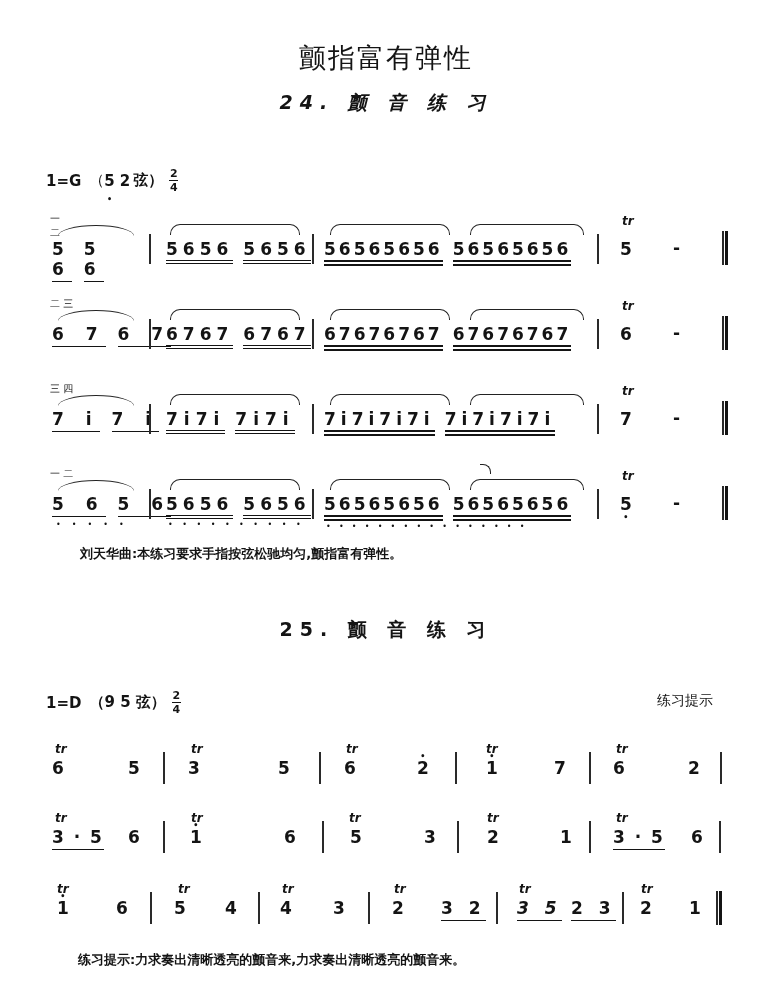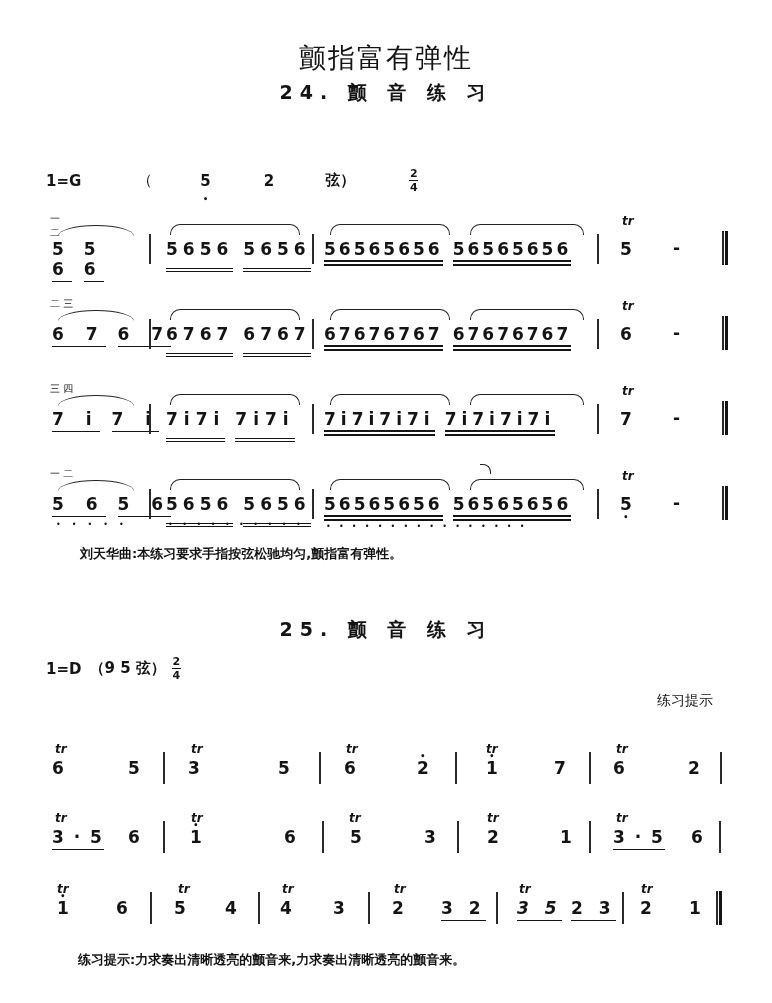--- a/index.html
+++ b/index.html
@@ -17,37 +17,37 @@
   .tip { font-size: 13px; font-weight: bold; }
   .barline { width: 2px; background: #2a2a2a; }
   .dbl { width: 6px; display: flex; justify-content: space-between; }
   .dbl span { display:block; height: 100%; }
   .dbl .thin { width: 1.5px; background:#2a2a2a; }
   .dbl .thick { width: 3px; background:#141414; }
   .note { font-size: 17px; font-weight: bold; position: absolute; line-height: 20px; }
   .grp { position: absolute; display: flex; font-size: 17px; font-weight: bold; line-height: 20px; }
   .grp span { display: inline-block; text-align: center; position: relative; }
   .ul1 { border-bottom: 1.5px solid #141414; padding-bottom: 2px; }
-  .ul2 { border-bottom: 4px double #141414; padding-bottom: 9px; }
+  .ul2 { border-bottom: 4px double #141414; padding-bottom: 1px; }
   .ul3 { border-bottom: 6px double #141414; padding-bottom: 1px; }
   .dotabove::before { content: "•"; position: absolute; top: -11px; left: 50%; transform: translateX(-50%); font-size: 8px; }
   .dotbelow::after { content: "•"; position: absolute; bottom: -14px; left: 50%; transform: translateX(-50%); font-size: 8px; }
   .tr { font-size: 12px; font-style: italic; font-weight: bold; position: absolute; }
   .slur { position: absolute; border-top: 1.6px solid #222; border-radius: 50% 50% 0 0 / 100% 100% 0 0; height: 10px; }
   .bracket { position: absolute; border: 1.6px solid #222; border-bottom: none; border-radius: 10px 10px 0 0; height: 10px; }
   .finger { font-size: 10px; position: absolute; font-family: "DejaVu Serif", serif; }
   .dash { position: absolute; font-weight: bold; font-size: 17px; }
 </style>
 </head>
 <body>
 
 <div class="abs title-main">颤指富有弹性</div>
-<div class="abs title-sub" style="top:80px;">24. 颤 音 练 习</div>
-
-<div class="abs key" style="left:46px; top:168px;gap:48px;">
+<div class="abs title-sub" style="top:90px;font-style:italic;">24. 颤 音 练 习</div>
+
+<div class="abs key" style="left:46px; top:168px;">
   <span>1=G</span>
   <span class="paren" style="margin-left:8px;">（</span>
   <span style="position:relative;" class="dotbelow">5</span>
   <span style="margin-left:5px;">2</span>
   <span style="margin-left:3px;">弦）</span>
   <span class="frac">
     <span>2</span>
     <span class="bar"></span>
     <span>4</span>
   </span>
@@ -174,21 +174,21 @@
   <div class="abs dbl" style="left:722px; top:231px; height:34px;">
       <span class="thin"></span>
       <span class="thick"></span>
     </div>
 </div>
 
 <div class="abs tip" style="left:80px; top:545px;">刘天华曲:本练习要求手指按弦松驰均匀,颤指富有弹性。</div>
 
 <div class="abs title-sub" style="top:617px;">25. 颤 音 练 习</div>
 
-<div class="abs key" style="left:46px; top:656px;align-items:center;">
+<div class="abs key" style="left:46px; top:690px;align-items:center;">
   <span>1=D</span>
   <span style="margin-left:8px; font-weight:bold;">（9 5 弦）</span>
   <span class="frac">
     <span>2</span>
     <span class="bar"></span>
     <span>4</span>
   </span>
 </div>
 <div class="abs composer" style="left:657px; top:692px;">练习提示</div>
 

